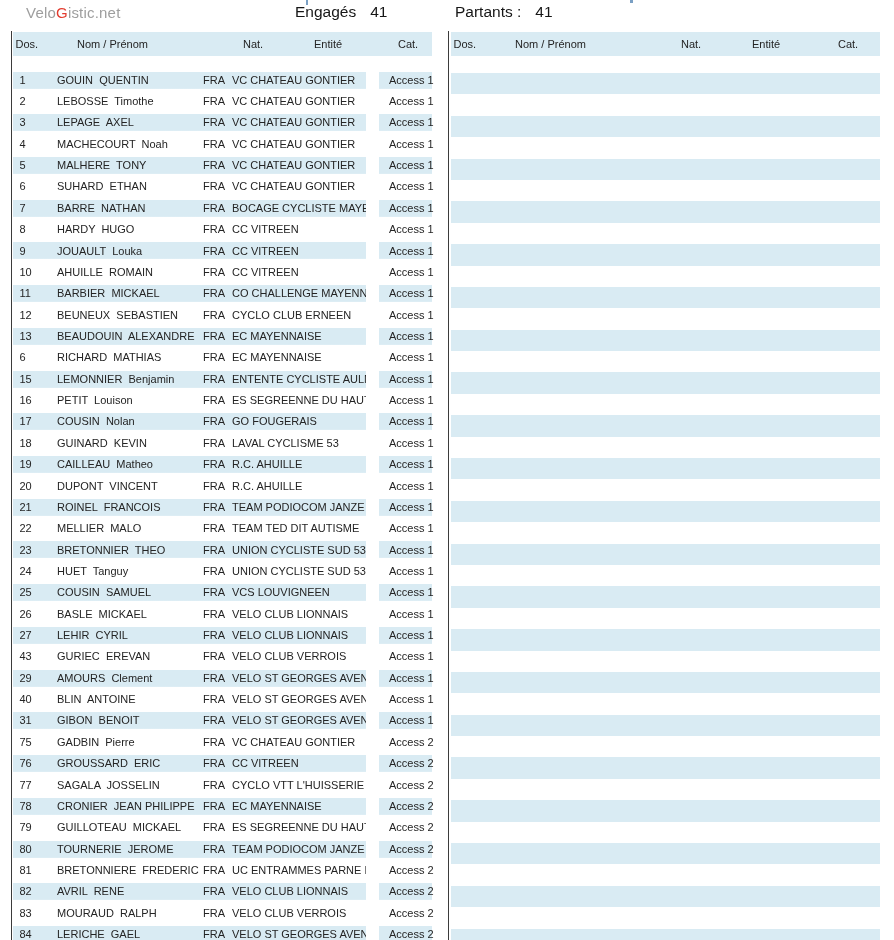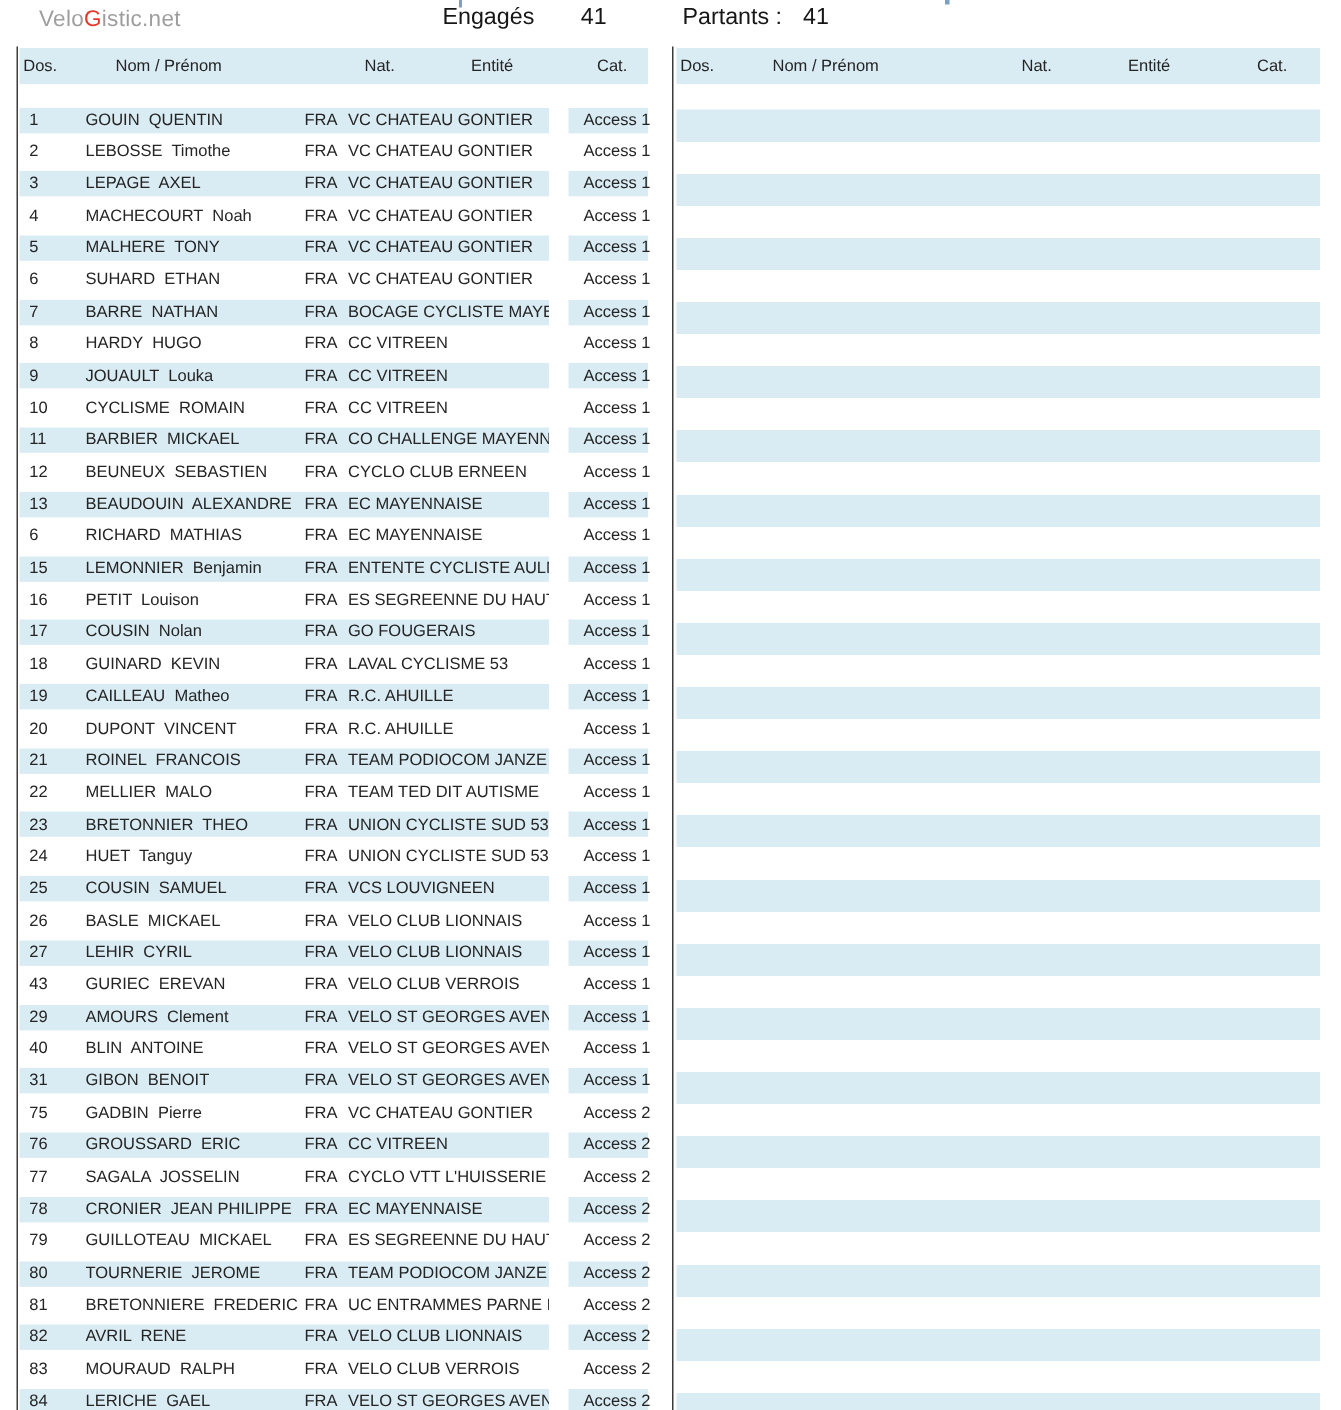--- a/index.html
+++ b/index.html
@@ -11,21 +11,21 @@
   html,body{margin:0;padding:0;}
   body{
     width:894px;height:940px;background:#ffffff;overflow:hidden;position:relative;
     font-family:"Liberation Sans","DejaVu Sans",sans-serif;color:var(--txt);
   }
   
   .brand{position:absolute;left:26px;top:4px;font-size:15px;color:#9e9e9e;letter-spacing:.2px;}
   .brand .accent{color:#e23b2e;}
   .count-group{position:absolute;top:3px;font-size:15.5px;color:#161616;display:flex;}
   .count-group .num{margin-left:14px;}
-  #engages{left:295px;gap:17px;}
+  #engages{left:295px;}
   #partants{left:455px;}
   .tick{position:absolute;background:#7aa0c4;}
   #tick-a{left:306px;top:0;width:2px;height:5px;}
   #tick-b{left:630px;top:0;width:3px;height:3px;}
 
   
   .vline{position:absolute;top:31px;bottom:0;width:1px;background:var(--line);}
   #vline-left{left:11px;}
   #vline-right{left:448px;}
 
@@ -107,21 +107,21 @@
 <div id="rows-left">
     <div class="row blue"><div class="band band-main"><span class="c-dos">1</span><span class="c-name">GOUIN  QUENTIN</span><span class="c-nat">FRA</span><span class="c-entity">VC CHATEAU GONTIER</span></div><div class="band band-gap"></div><div class="band band-cat">Access 1</div></div>
     <div class="row"><div class="band band-main"><span class="c-dos">2</span><span class="c-name">LEBOSSE  Timothe</span><span class="c-nat">FRA</span><span class="c-entity">VC CHATEAU GONTIER</span></div><div class="band band-gap"></div><div class="band band-cat">Access 1</div></div>
     <div class="row blue"><div class="band band-main"><span class="c-dos">3</span><span class="c-name">LEPAGE  AXEL</span><span class="c-nat">FRA</span><span class="c-entity">VC CHATEAU GONTIER</span></div><div class="band band-gap"></div><div class="band band-cat">Access 1</div></div>
     <div class="row"><div class="band band-main"><span class="c-dos">4</span><span class="c-name">MACHECOURT  Noah</span><span class="c-nat">FRA</span><span class="c-entity">VC CHATEAU GONTIER</span></div><div class="band band-gap"></div><div class="band band-cat">Access 1</div></div>
     <div class="row blue"><div class="band band-main"><span class="c-dos">5</span><span class="c-name">MALHERE  TONY</span><span class="c-nat">FRA</span><span class="c-entity">VC CHATEAU GONTIER</span></div><div class="band band-gap"></div><div class="band band-cat">Access 1</div></div>
     <div class="row"><div class="band band-main"><span class="c-dos">6</span><span class="c-name">SUHARD  ETHAN</span><span class="c-nat">FRA</span><span class="c-entity">VC CHATEAU GONTIER</span></div><div class="band band-gap"></div><div class="band band-cat">Access 1</div></div>
     <div class="row blue"><div class="band band-main"><span class="c-dos">7</span><span class="c-name">BARRE  NATHAN</span><span class="c-nat">FRA</span><span class="c-entity">BOCAGE CYCLISTE MAYENNAIS</span></div><div class="band band-gap"></div><div class="band band-cat">Access 1</div></div>
     <div class="row"><div class="band band-main"><span class="c-dos">8</span><span class="c-name">HARDY  HUGO</span><span class="c-nat">FRA</span><span class="c-entity">CC VITREEN</span></div><div class="band band-gap"></div><div class="band band-cat">Access 1</div></div>
     <div class="row blue"><div class="band band-main"><span class="c-dos">9</span><span class="c-name">JOUAULT  Louka</span><span class="c-nat">FRA</span><span class="c-entity">CC VITREEN</span></div><div class="band band-gap"></div><div class="band band-cat">Access 1</div></div>
-    <div class="row"><div class="band band-main"><span class="c-dos">10</span><span class="c-name">CYCLISME  ROMAIN</span><span class="c-nat">FRA</span><span class="c-entity">CC VITREEN</span></div><div class="band band-gap"></div><div class="band band-cat">Access 1</div></div>
+    <div class="row"><div class="band band-main"><span class="c-dos">10</span><span class="c-name">AHUILLE  ROMAIN</span><span class="c-nat">FRA</span><span class="c-entity">CC VITREEN</span></div><div class="band band-gap"></div><div class="band band-cat">Access 1</div></div>
     <div class="row blue"><div class="band band-main"><span class="c-dos">11</span><span class="c-name">BARBIER  MICKAEL</span><span class="c-nat">FRA</span><span class="c-entity">CO CHALLENGE MAYENNAIS CYCL</span></div><div class="band band-gap"></div><div class="band band-cat">Access 1</div></div>
     <div class="row"><div class="band band-main"><span class="c-dos">12</span><span class="c-name">BEUNEUX  SEBASTIEN</span><span class="c-nat">FRA</span><span class="c-entity">CYCLO CLUB ERNEEN</span></div><div class="band band-gap"></div><div class="band band-cat">Access 1</div></div>
     <div class="row blue"><div class="band band-main"><span class="c-dos">13</span><span class="c-name">BEAUDOUIN  ALEXANDRE</span><span class="c-nat">FRA</span><span class="c-entity">EC MAYENNAISE</span></div><div class="band band-gap"></div><div class="band band-cat">Access 1</div></div>
     <div class="row"><div class="band band-main"><span class="c-dos">6</span><span class="c-name">RICHARD  MATHIAS</span><span class="c-nat">FRA</span><span class="c-entity">EC MAYENNAISE</span></div><div class="band band-gap"></div><div class="band band-cat">Access 1</div></div>
     <div class="row blue"><div class="band band-main"><span class="c-dos">15</span><span class="c-name">LEMONNIER  Benjamin</span><span class="c-nat">FRA</span><span class="c-entity">ENTENTE CYCLISTE AULNAY DRAN</span></div><div class="band band-gap"></div><div class="band band-cat">Access 1</div></div>
     <div class="row"><div class="band band-main"><span class="c-dos">16</span><span class="c-name">PETIT  Louison</span><span class="c-nat">FRA</span><span class="c-entity">ES SEGREENNE DU HAUT ANJOU (</span></div><div class="band band-gap"></div><div class="band band-cat">Access 1</div></div>
     <div class="row blue"><div class="band band-main"><span class="c-dos">17</span><span class="c-name">COUSIN  Nolan</span><span class="c-nat">FRA</span><span class="c-entity">GO FOUGERAIS</span></div><div class="band band-gap"></div><div class="band band-cat">Access 1</div></div>
     <div class="row"><div class="band band-main"><span class="c-dos">18</span><span class="c-name">GUINARD  KEVIN</span><span class="c-nat">FRA</span><span class="c-entity">LAVAL CYCLISME 53</span></div><div class="band band-gap"></div><div class="band band-cat">Access 1</div></div>
     <div class="row blue"><div class="band band-main"><span class="c-dos">19</span><span class="c-name">CAILLEAU  Matheo</span><span class="c-nat">FRA</span><span class="c-entity">R.C. AHUILLE</span></div><div class="band band-gap"></div><div class="band band-cat">Access 1</div></div>
     <div class="row"><div class="band band-main"><span class="c-dos">20</span><span class="c-name">DUPONT  VINCENT</span><span class="c-nat">FRA</span><span class="c-entity">R.C. AHUILLE</span></div><div class="band band-gap"></div><div class="band band-cat">Access 1</div></div>

